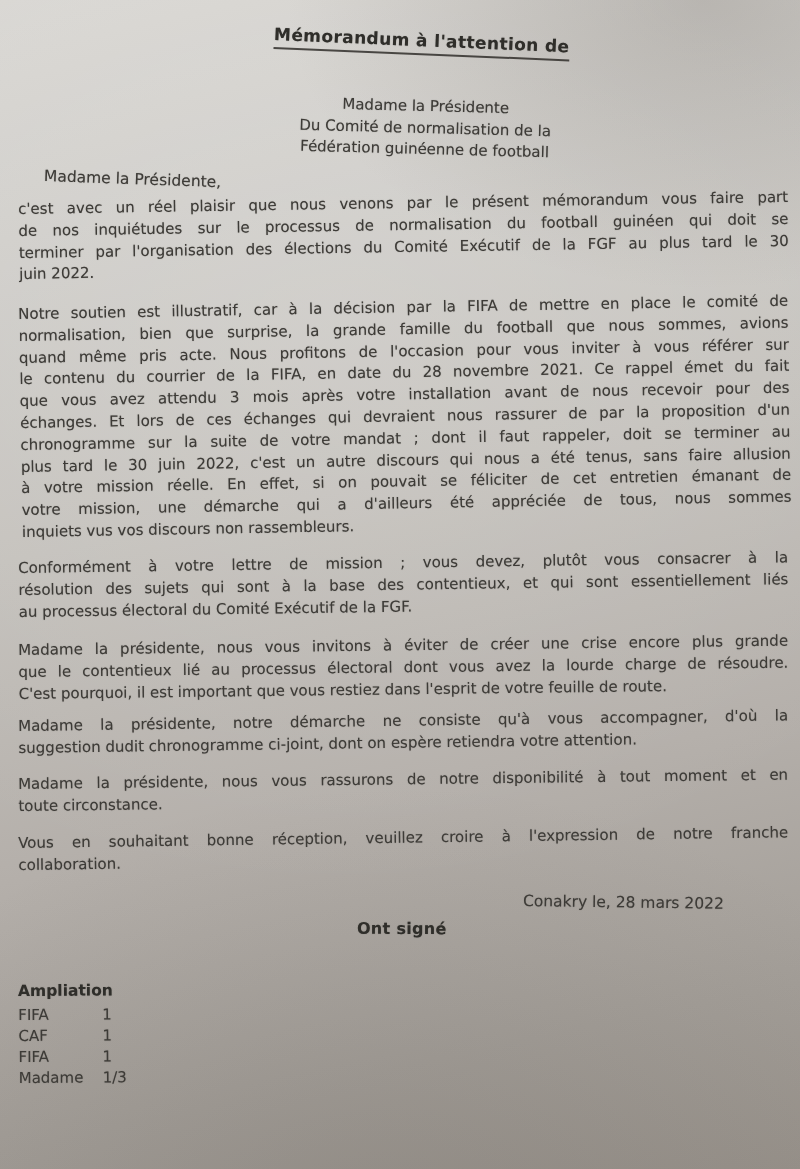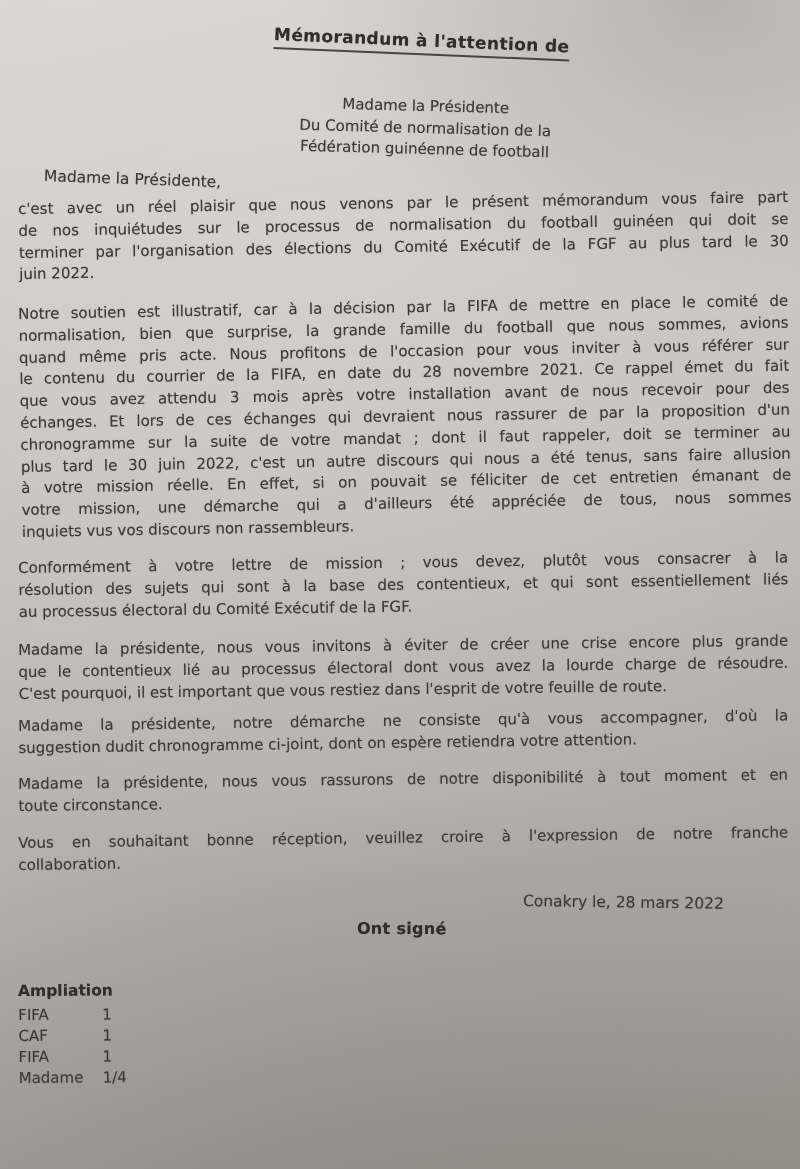--- a/index.html
+++ b/index.html
@@ -140,17 +140,17 @@
     <div class="amp-row">
       <span>CAF</span>
       <span>1</span>
     </div>
     <div class="amp-row">
       <span>FIFA</span>
       <span>1</span>
     </div>
     <div class="amp-row">
       <span>Madame</span>
-      <span>1/4</span>
+      <span>1/3</span>
     </div>
   </div>
 
 </div>
 
 </body></html>

